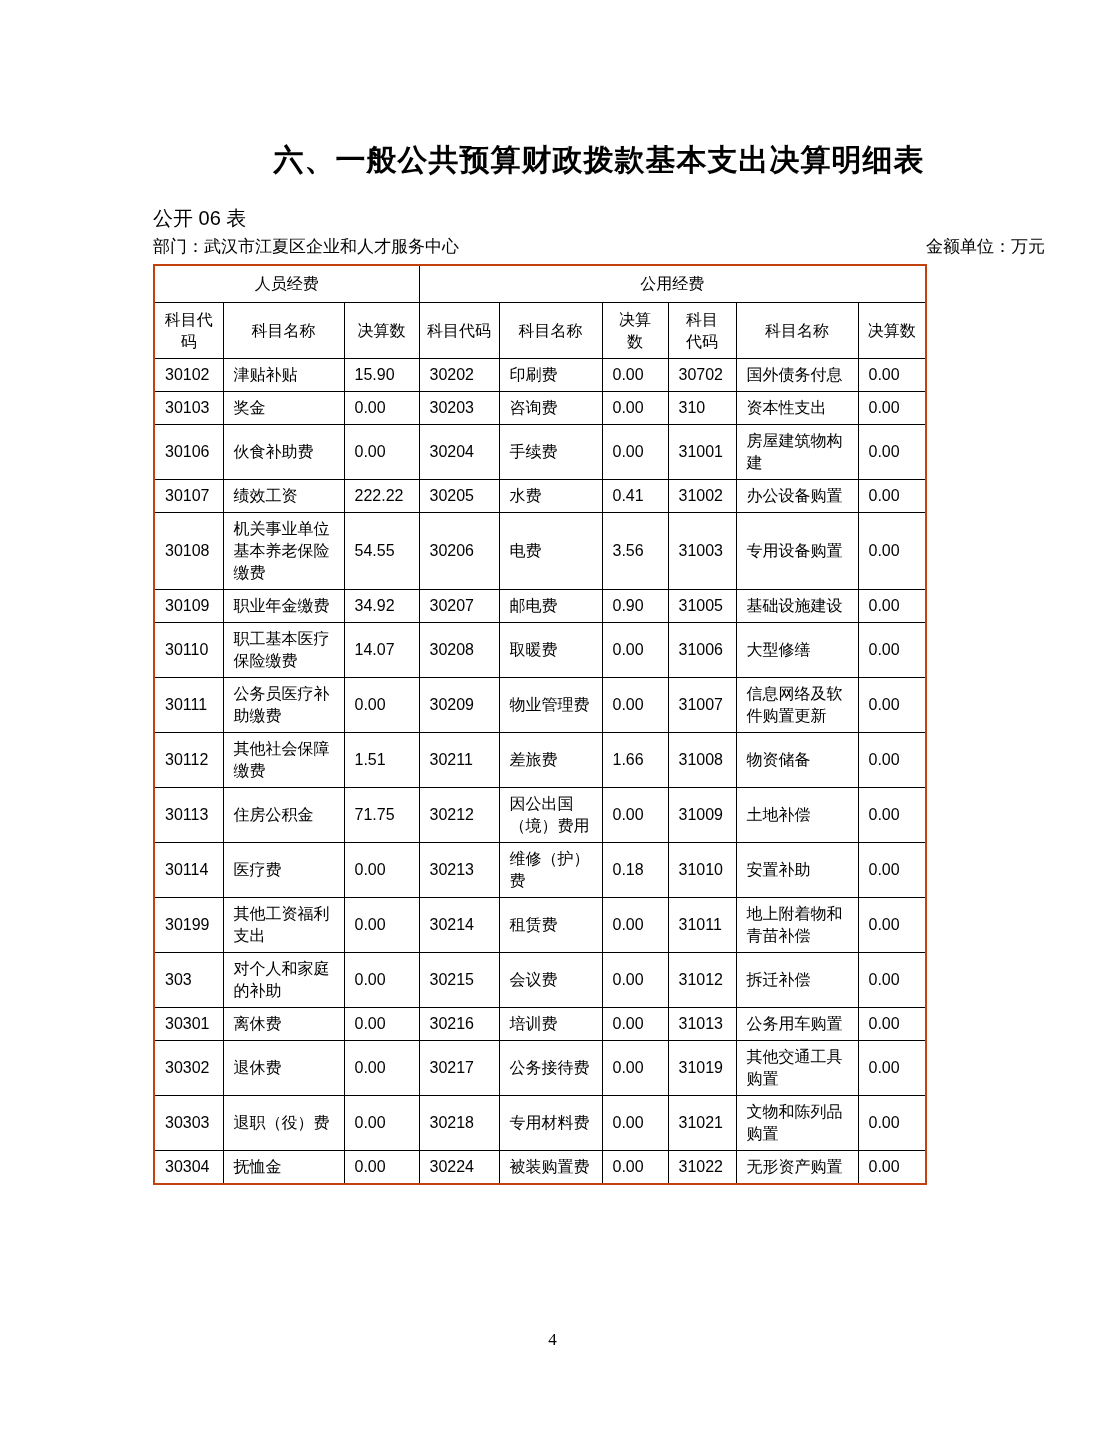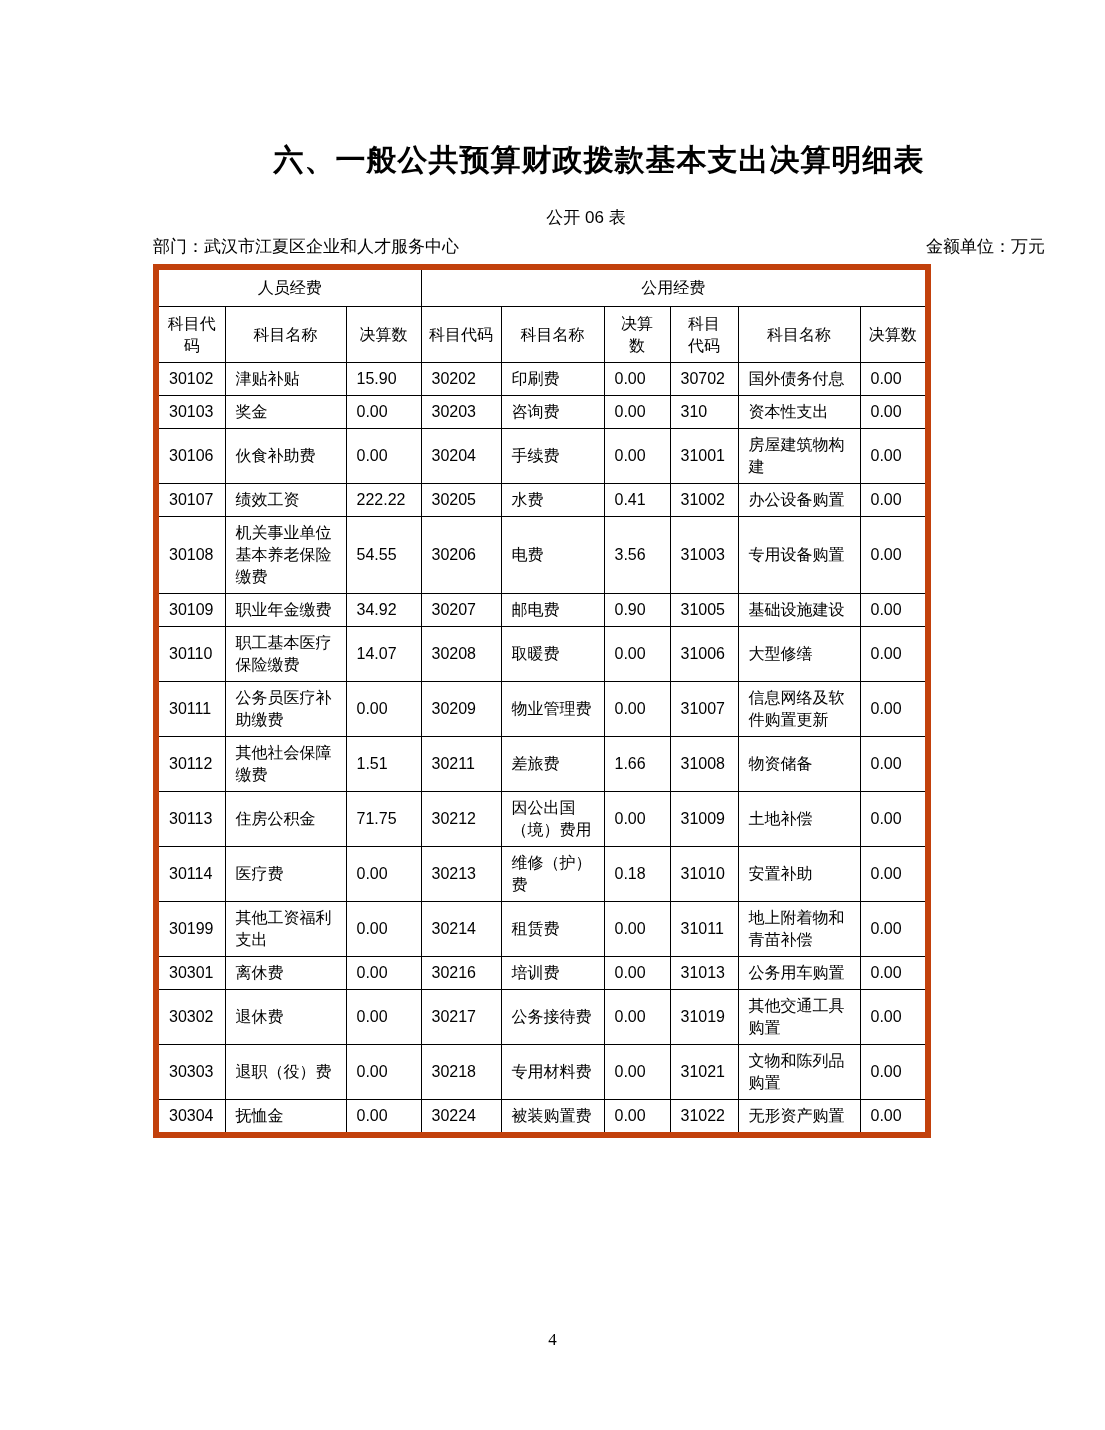--- a/index.html
+++ b/index.html
@@ -32,39 +32,39 @@
     padding-top: 142px;
     font-size: 30px;
     line-height: 36px;
     font-weight: bold;
     text-align: center;
     letter-spacing: 1px;
     white-space: nowrap;
   }
   .pub-label {
     margin-top: 30px;
-    text-align: center;
-    font-size: 17px;
+    text-align: left;
+    font-size: 20px;
     line-height: 20px;
     padding-right: 26px;
   }
   .meta-row {
     display: flex;
     justify-content: space-between;
     align-items: center;
     font-size: 17px;
     line-height: 20px;
     margin-top: 9px;
     margin-bottom: 7px;
   }
   table.budget {
     width: 772px;
     border-collapse: collapse;
     table-layout: fixed;
-    border: 6px solid #c2410c;
+    border: 2px solid #c2410c;
   }
   table.budget th,
   table.budget td {
     border: 1px solid #000000;
     font-size: 16px;
     font-weight: normal;
     line-height: 22px;
     vertical-align: middle;
     word-break: break-all;
     overflow-wrap: break-word;
@@ -271,20 +271,31 @@
             <td>其他工资福利支出</td>
             <td>0.00</td>
             <td>30214</td>
             <td>租赁费</td>
             <td>0.00</td>
             <td>31011</td>
             <td>地上附着物和青苗补偿</td>
             <td>0.00</td>
           </tr>
           <tr>
+            <td>303</td>
+            <td>对个人和家庭的补助</td>
+            <td>0.00</td>
+            <td>30215</td>
+            <td>会议费</td>
+            <td>0.00</td>
+            <td>31012</td>
+            <td>拆迁补偿</td>
+            <td>0.00</td>
+          </tr>
+          <tr>
             <td>30301</td>
             <td>离休费</td>
             <td>0.00</td>
             <td>30216</td>
             <td>培训费</td>
             <td>0.00</td>
             <td>31013</td>
             <td>公务用车购置</td>
             <td>0.00</td>
           </tr>

